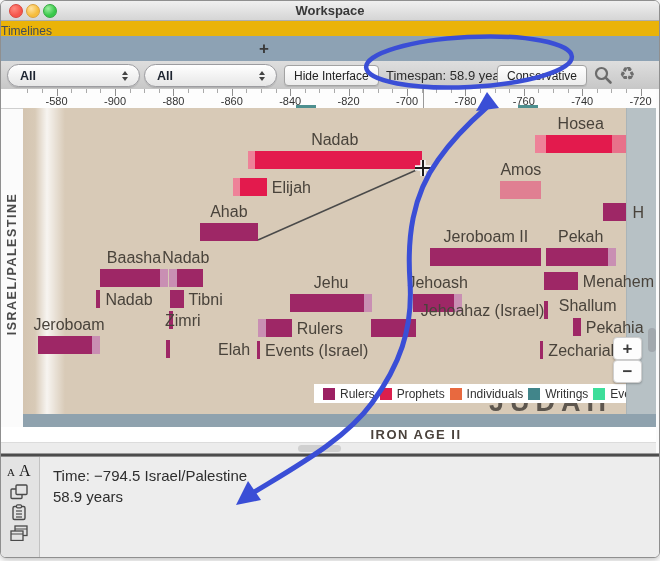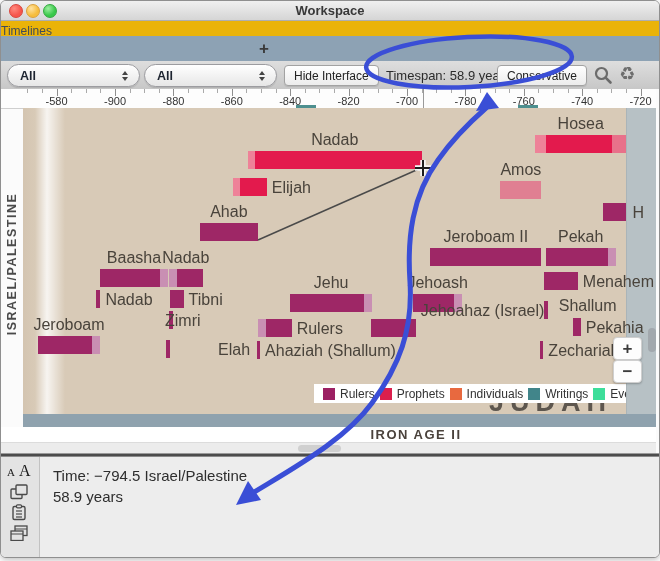--- a/index.html
+++ b/index.html
@@ -264,21 +264,21 @@
         <div class="itemlabel" style="left: 562.74px; top: 210.5px;">Pekahia</div>
         <div class="bar b-ruler fl" style="left: 235.08px; top: 211px; width: 33.58px;"></div>
         <div class="itemlabel" style="left: 273.66px; top: 211.5px;">Rulers</div>
         <div class="bar b-ruler" style="left: 347.5px; top: 211px; width: 45.26px;"></div>
         <div class="itemlabel" style="left: 397.76px; top: 194px;">Jehoahaz (Israel)</div>
         <div class="bar b-ruler fr" style="left: 14.62px; top: 228px; width: 62.78px;"></div>
         <div class="itemlabel" style="left: 46.01px; top: 208px; transform: translateX(-50%);">Jeroboam</div>
         <div class="bar b-ruler" style="left: 143.1px; top: 232px; width: 3.5px;"></div>
         <div class="itemlabel" style="left: 163px; top: 232.5px; margin-left: 32px;">Elah</div>
         <div class="bar b-ruler" style="left: 233.62px; top: 233px; width: 3.5px;"></div>
-        <div class="itemlabel" style="left: 242.12px; top: 233.5px;">Ahaziah (Shallum)</div>
+        <div class="itemlabel" style="left: 242.12px; top: 233.5px;">Events (Israel)</div>
         <div class="bar b-ruler" style="left: 516.86px; top: 233px; width: 3.5px;"></div>
         <div class="itemlabel" style="left: 525.36px; top: 233.5px;">Zechariah</div>
       </div>
     <div class="abs vstrip"></div>
     <div class="abs vthumb"></div>
     <div class="abs zbtn zin">+</div>
     <div class="abs zbtn zout">−</div>
     <div class="abs erastrip1"></div>
     <div class="abs erastrip2">
       <div class="abs eralabel">IRON AGE II</div>

